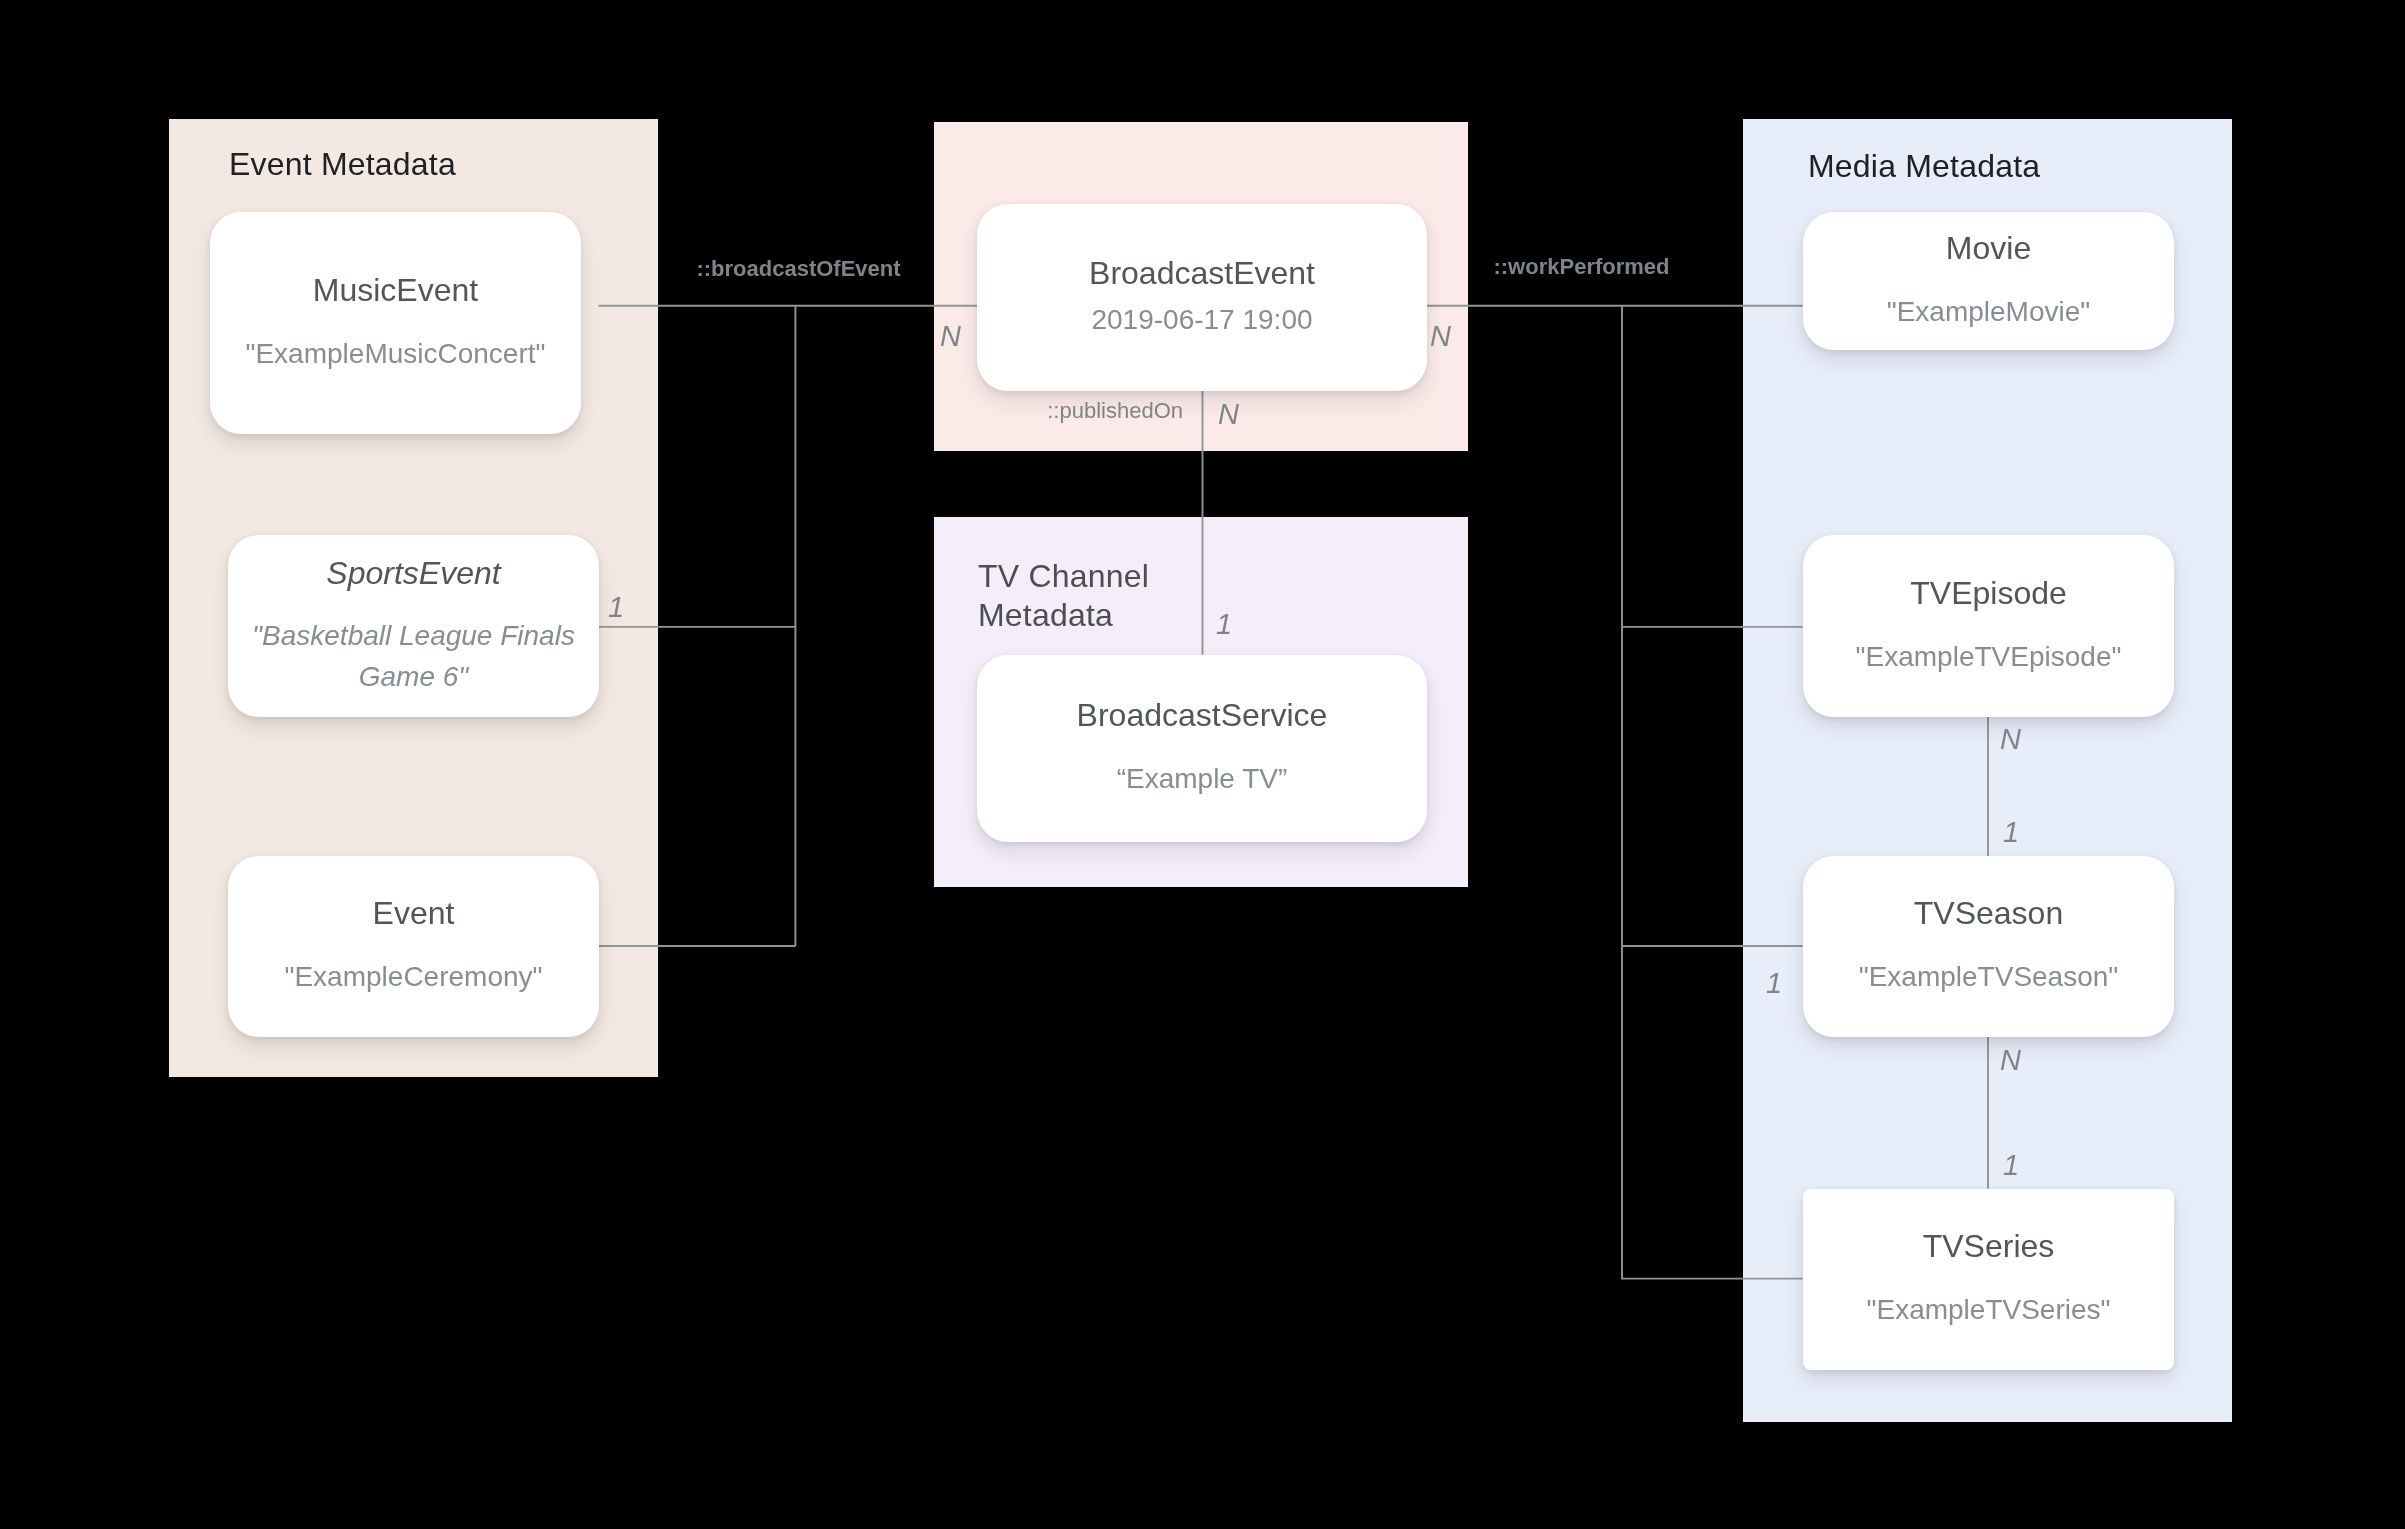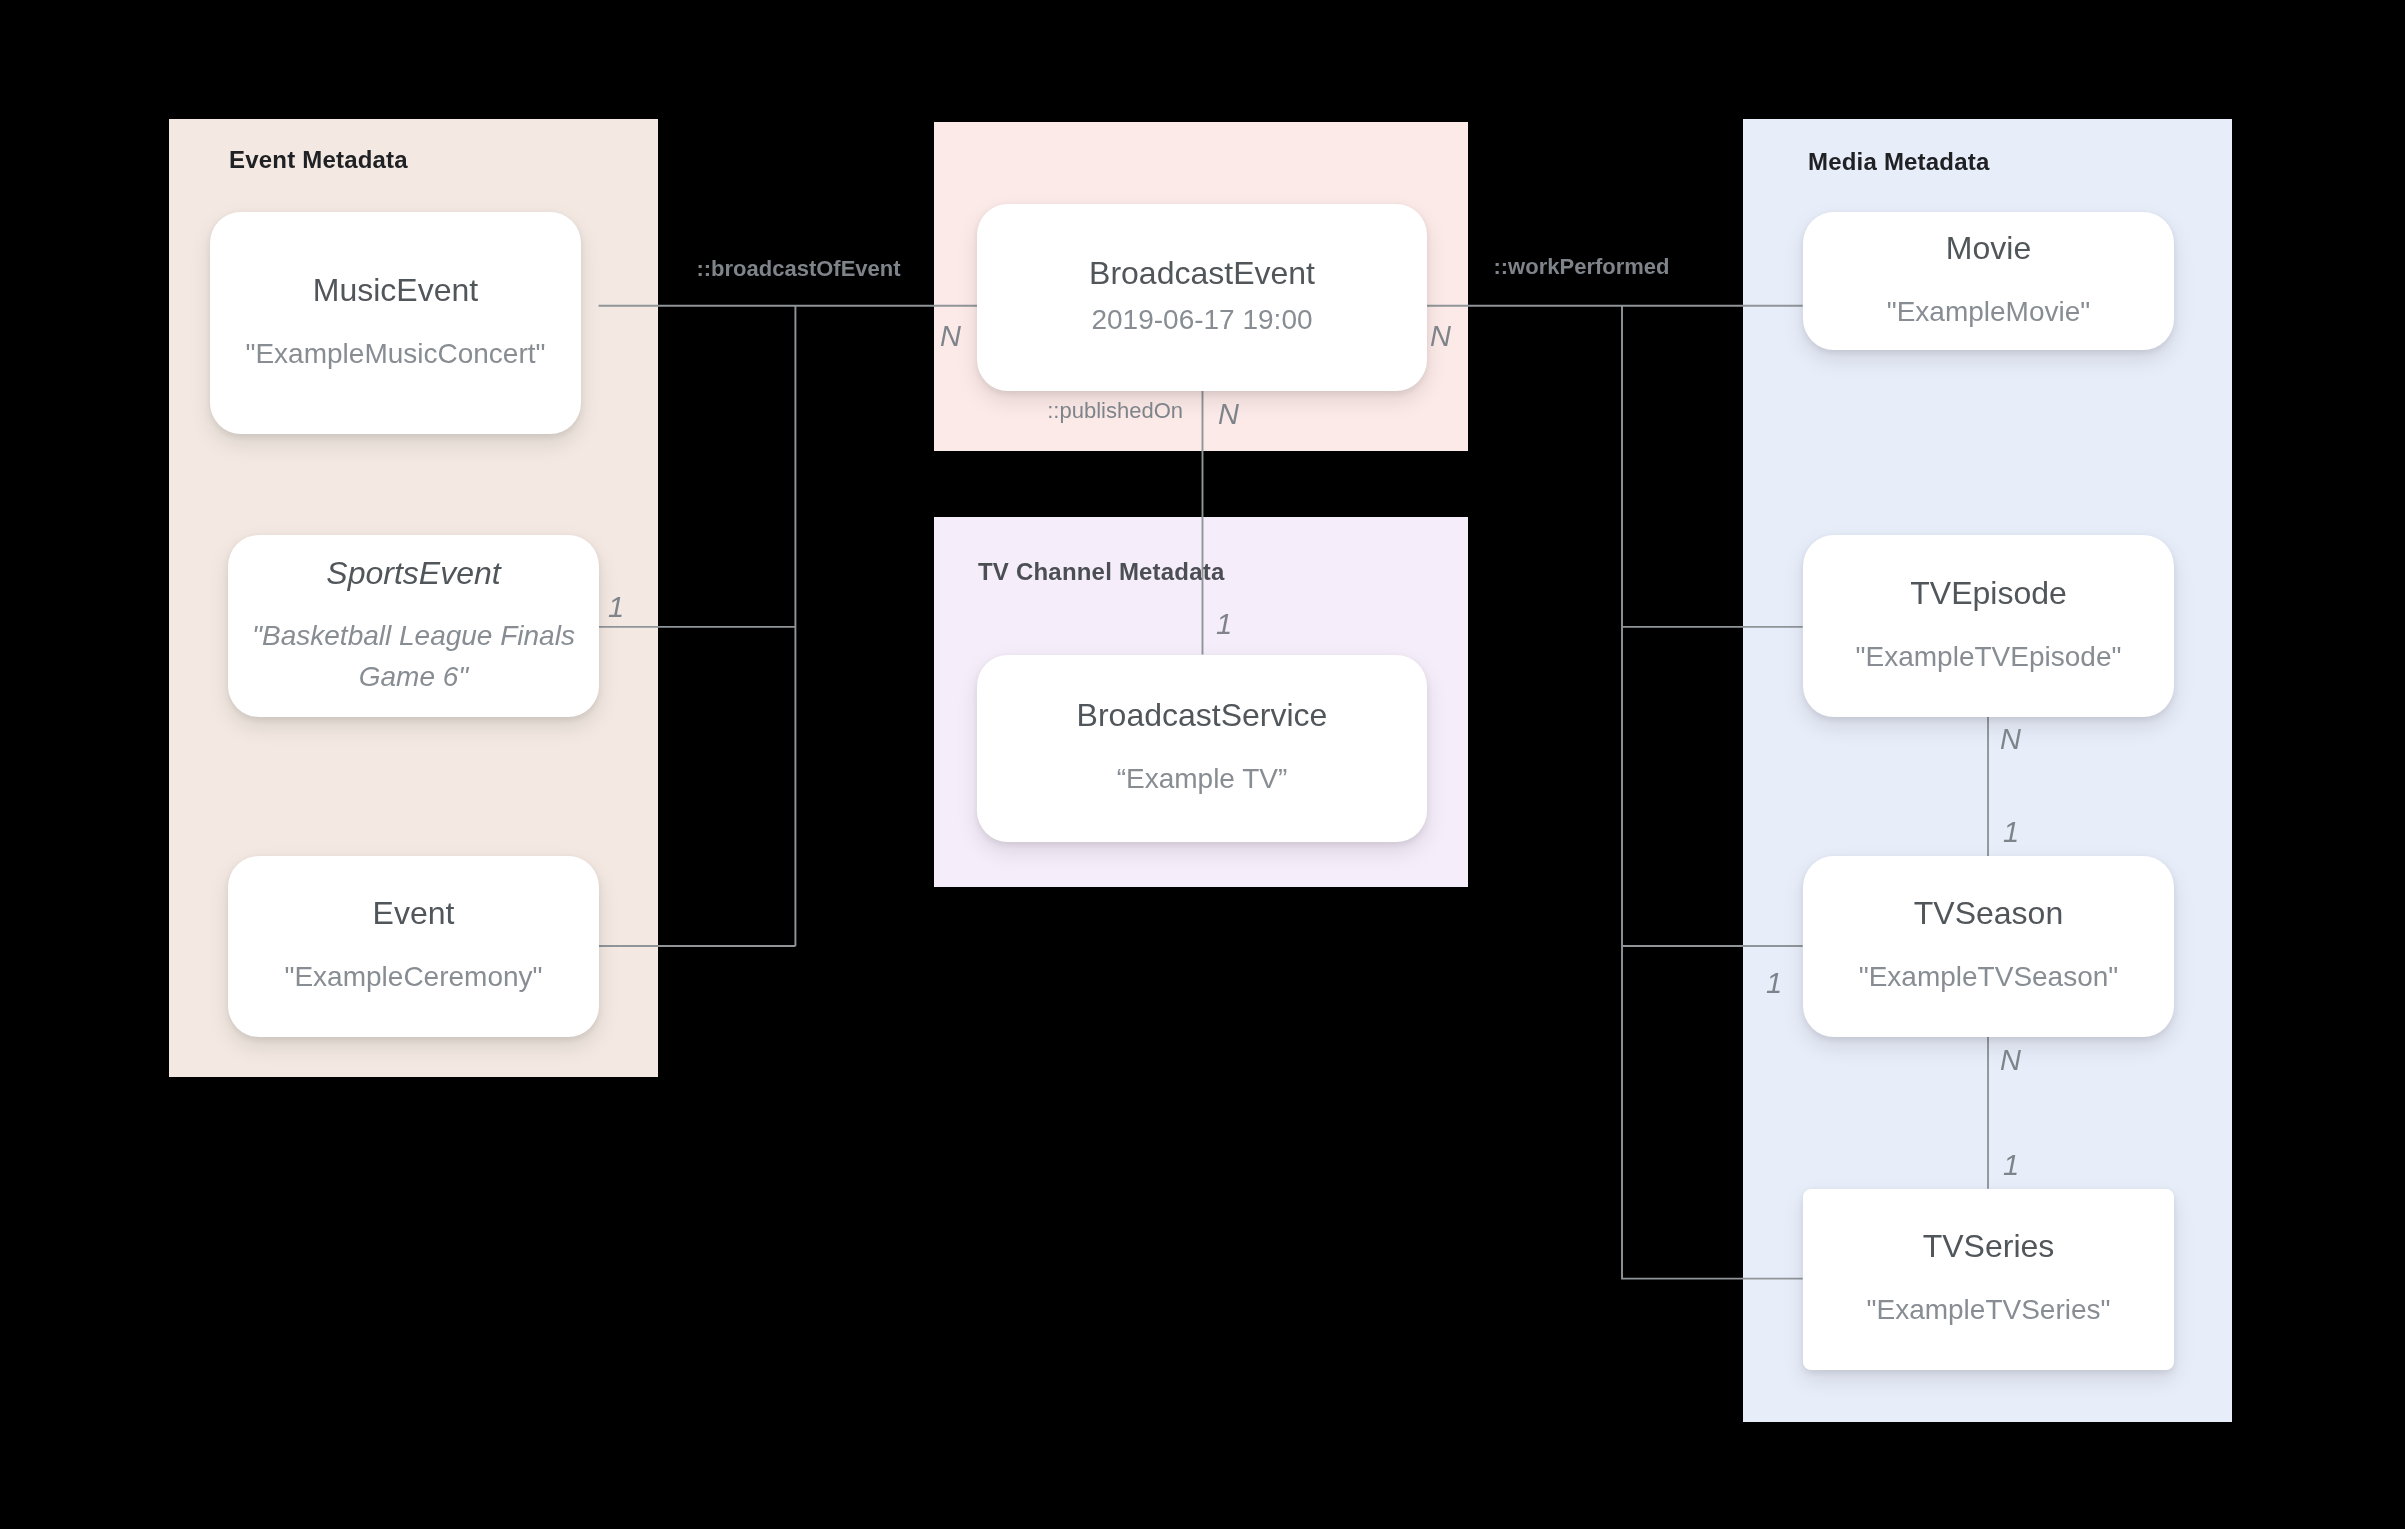--- a/index.html
+++ b/index.html
@@ -1,19 +1,19 @@
 <!DOCTYPE html>
 <html style="--bg: #000000; --panel-event-bg: #F3E9E2; --panel-broadcast-bg: #FCEAE8; --panel-tv-bg: #F6EDFB; --panel-media-bg: #E8EDFA; --card-bg: #FFFFFF; --line: #909599; --panel-title: #202124; --tv-panel-title: #4B4F54; --card-title: #51565B; --card-value: #878D93; --edge-label: #7E848A;"><head>
 <meta charset="utf-8">
 <style>
   html,body{margin:0;padding:0;background:#000;}
   #canvas{position:relative;width:2405px;height:1529px;background:var(--bg,#000);
           font-family:"Liberation Sans","DejaVu Sans",sans-serif;overflow:hidden;}
   .panel{position:absolute;}
-  .panel-title{font-size:24px;font-weight:700;letter-spacing:0.2px;color:var(--panel-title,#202124);line-height:1.22;}
+  .panel-title{font-size:32px;font-weight:400;letter-spacing:0.2px;color:var(--panel-title,#202124);line-height:1.22;}
   .card{position:absolute;background:var(--card-bg,#fff);border-radius:31px;
         box-shadow:0 9.6px 21px rgba(0,0,0,.10),0 2.9px 6.7px rgba(0,0,0,.08);
         display:flex;flex-direction:column;align-items:center;justify-content:center;
         gap:25px;text-align:center;padding:0 17px;box-sizing:border-box;}
   .card-title{font-size:32px;color:var(--card-title,#51565B);line-height:1.15;}
   .card-value{font-size:28px;color:var(--card-value,#878D93);line-height:1.45;}
   .edge-label{position:absolute;font-size:22px;font-weight:700;
               color:var(--edge-label,#7E848A);text-align:center;}
   .edge-label.plain{font-weight:400;}
   .card-label{position:absolute;font-size:29px;font-style:italic;color:var(--edge-label,#7E848A);}

